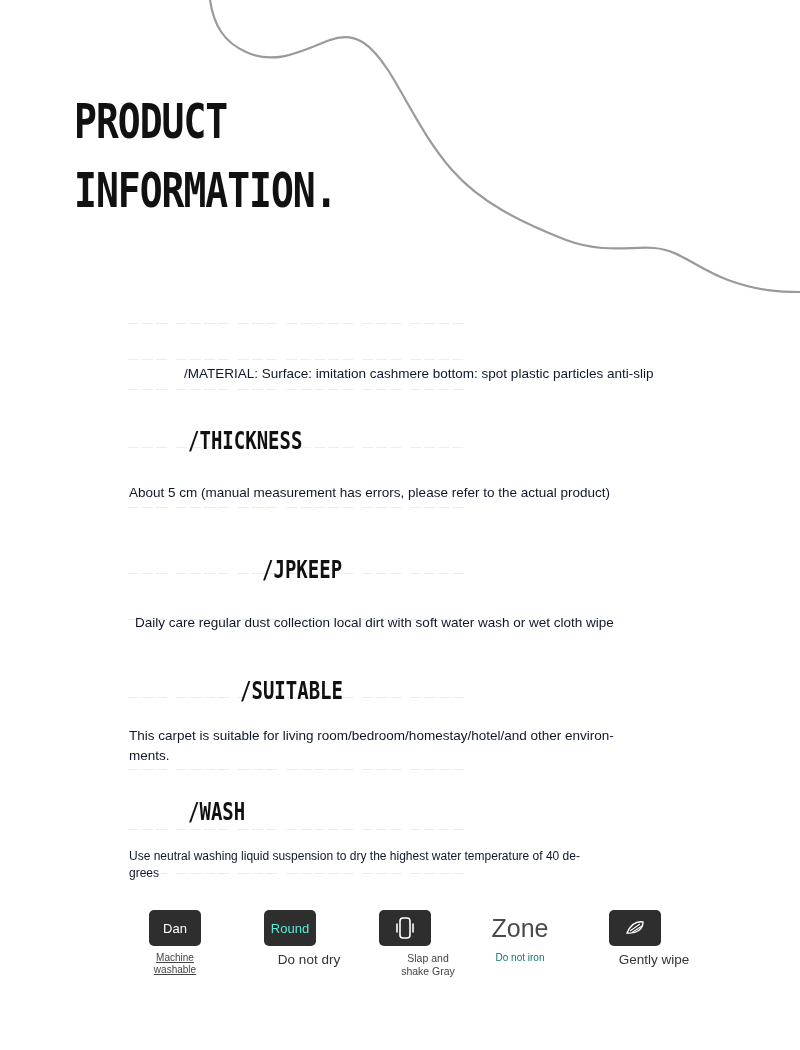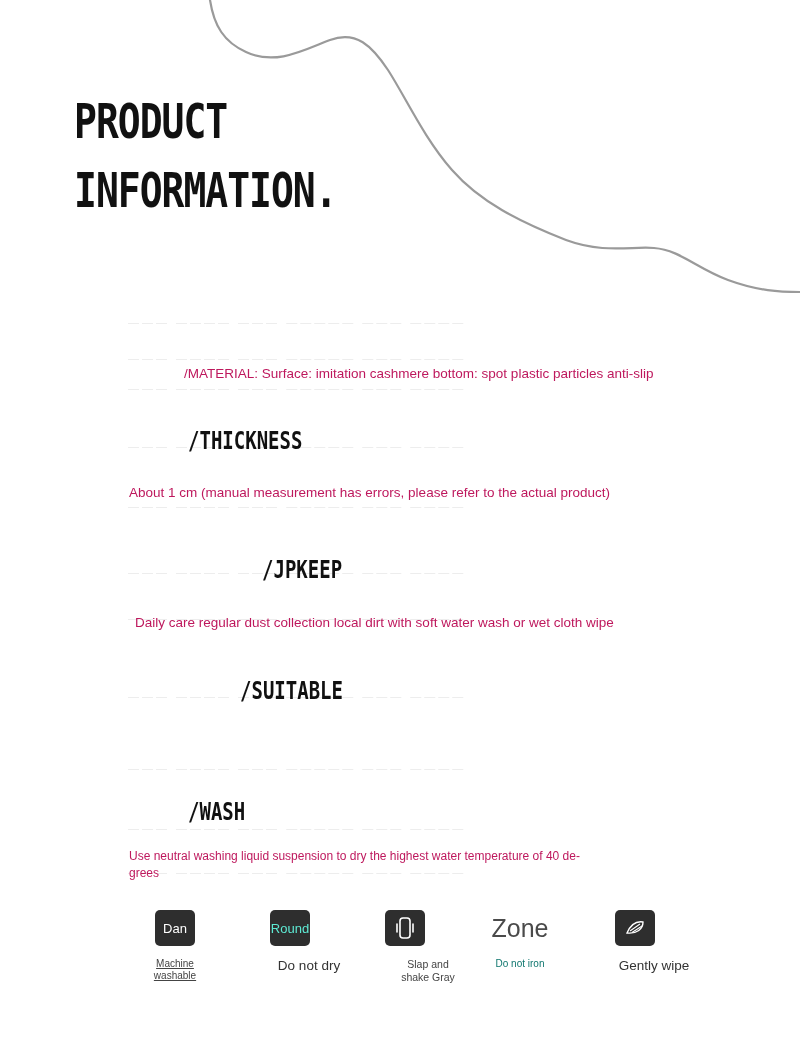--- a/index.html
+++ b/index.html
@@ -71,21 +71,21 @@
     color: #111111;
     transform: scaleY(1.3);
     transform-origin: left top;
     white-space: nowrap;
   }
 
   .body-text {
     position: absolute;
     font-size: 13.5px;
     line-height: 1.45;
-    color: #be185d;
+    color: #0f172a;
   }
   .body-text.small {
     font-size: 12px;
   }
 
   
   .care-row {
     position: absolute;
     left: 120px;
     top: 910px;
@@ -94,30 +94,30 @@
     align-items: flex-start;
     justify-content: space-between;
   }
   .care-item {
     display: flex;
     flex-direction: column;
     align-items: center;
     width: 110px;
   }
   .care-icon {
-    width: 40px;
+    width: 52px;
     height: 36px;
     border-radius: 5px;
     background: #2e2e2e;
     color: #ffffff;
     display: flex;
     align-items: center;
     justify-content: center;
     font-size: 13px;
-    margin-bottom: 12px;
+    margin-bottom: 6px;
     position: relative;
   }
   .care-icon.plain {
     background: transparent;
     color: #555;
     font-size: 19px;
   }
   .care-label {
     font-size: 12.5px;
     text-align: center;
@@ -159,26 +159,28 @@
   <div class="ghost" style="top:566px;">———  ————  ———  —————  ———  ————</div>
   <div class="ghost" style="top:612px;">———  ————  ———  —————  ———  ————</div>
   <div class="ghost" style="top:690px;">———  ————  ———  —————  ———  ————</div>
   <div class="ghost" style="top:762px;">———  ————  ———  —————  ———  ————</div>
   <div class="ghost" style="top:822px;">———  ————  ———  —————  ———  ————</div>
   <div class="ghost" style="top:866px;">———  ————  ———  —————  ———  ————</div>
 
   <div class="body-text" style="left:184px; top:364px;">/MATERIAL: Surface: imitation cashmere bottom: spot plastic particles anti-slip</div>
 
   <div class="section-title" style="left:188px; top:426px;">/THICKNESS</div>
-  <div class="body-text" style="left:129px; top:483px; width:600px;">About 1 cm (manual measurement has errors, please refer to the actual product)</div>
+  <div class="body-text" style="left:129px; top:483px; width:600px;">About 5 cm (manual measurement has errors, please refer to the actual product)</div>
 
   <div class="section-title" style="left:262px; top:555px;">/JPKEEP</div>
   <div class="body-text" style="left:135px; top:613px; width:600px;">Daily care regular dust collection local dirt with soft water wash or wet cloth wipe</div>
 
   <div class="section-title" style="left:240px; top:676px;">/SUITABLE</div>
+  <div class="body-text" style="left:129px; top:726px; width:535px; white-space:pre-line;">This carpet is suitable for living room/bedroom/homestay/hotel/and other environ-
+ments.</div>
 
   <div class="section-title" style="left:188px; top:797px;">/WASH</div>
   <div class="body-text small" style="left:129px; top:848px; width:470px; white-space:pre-line;">Use neutral washing liquid suspension to dry the highest water temperature of 40 de-
 grees</div>
 
   <div class="care-row">
 
     <div class="care-item">
       <div class="care-icon">
         <span>Dan</span>

